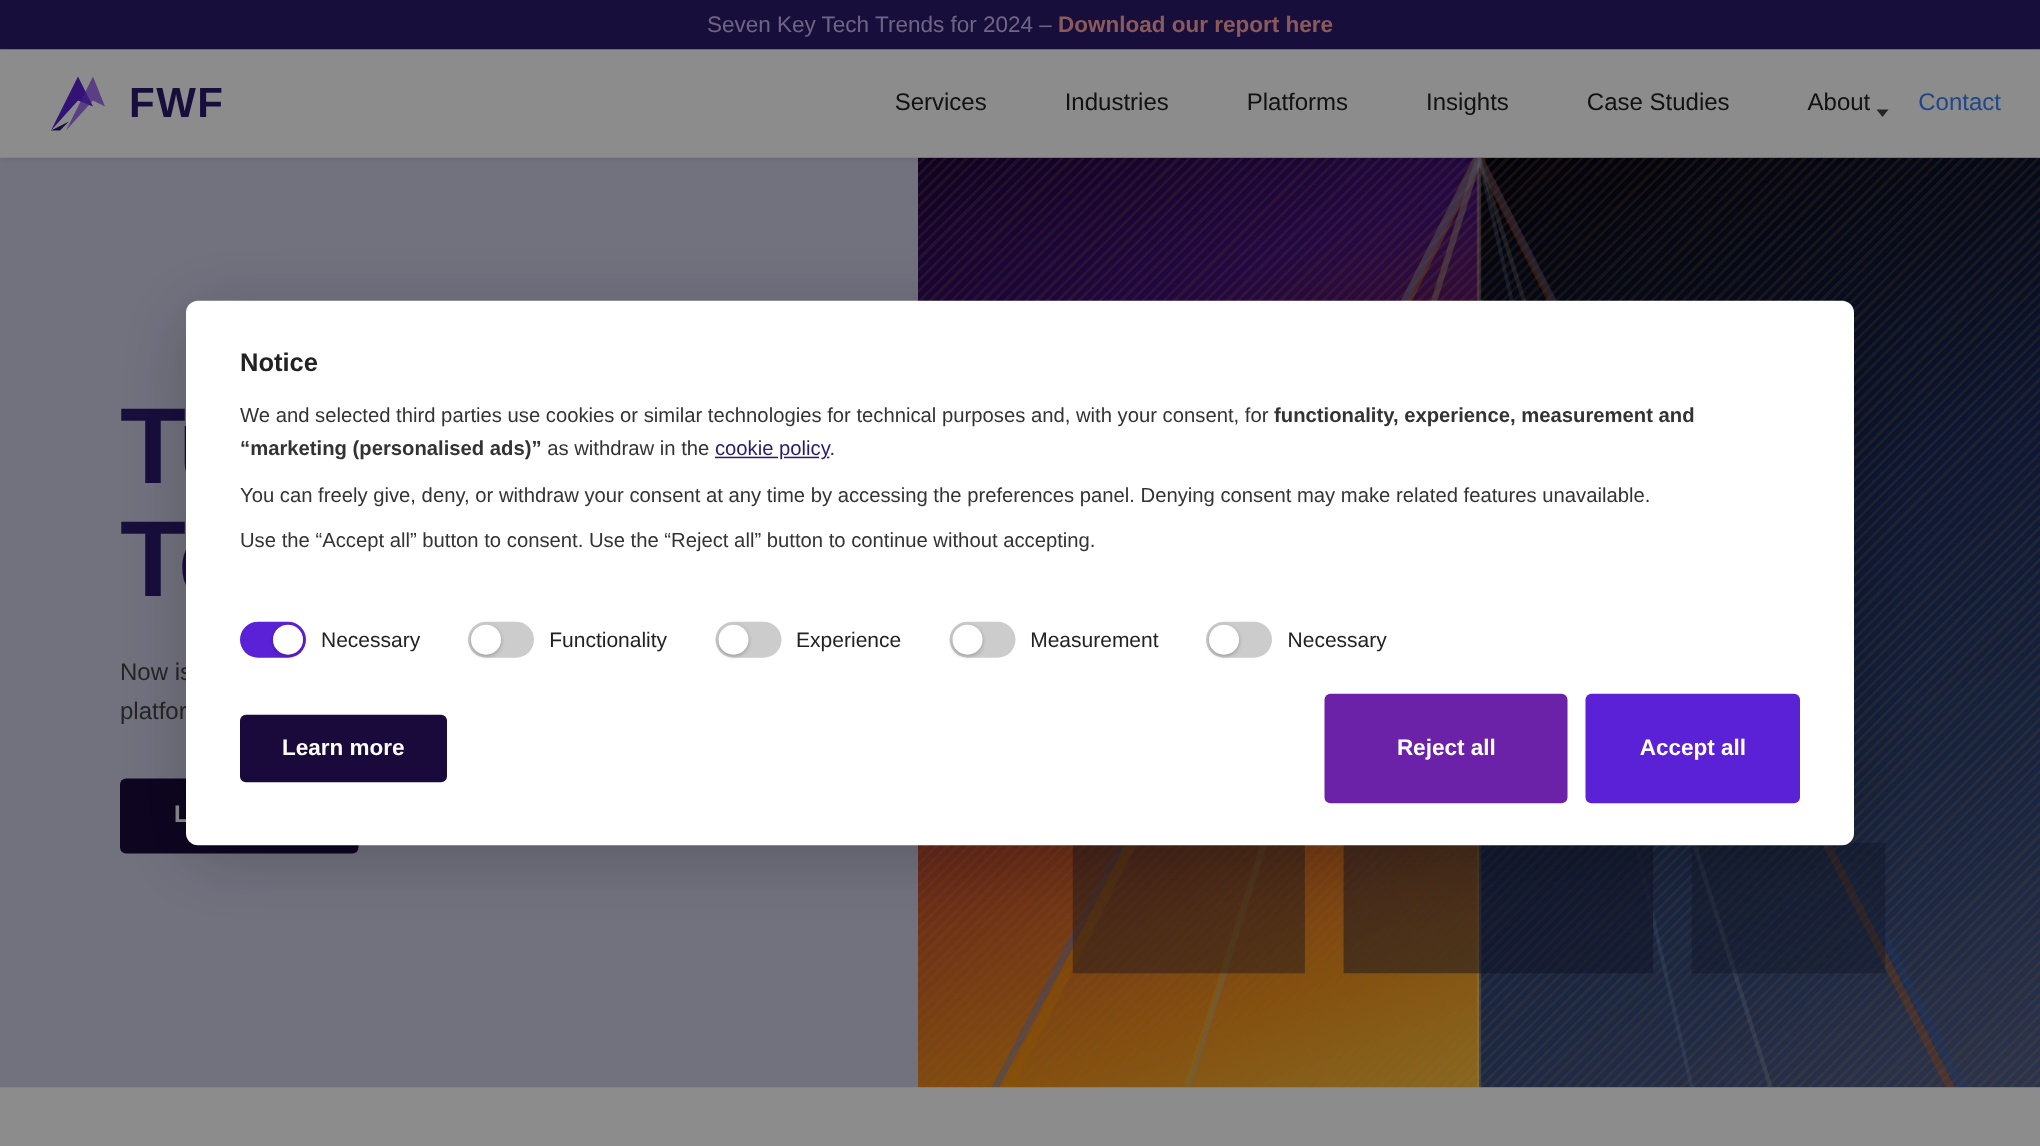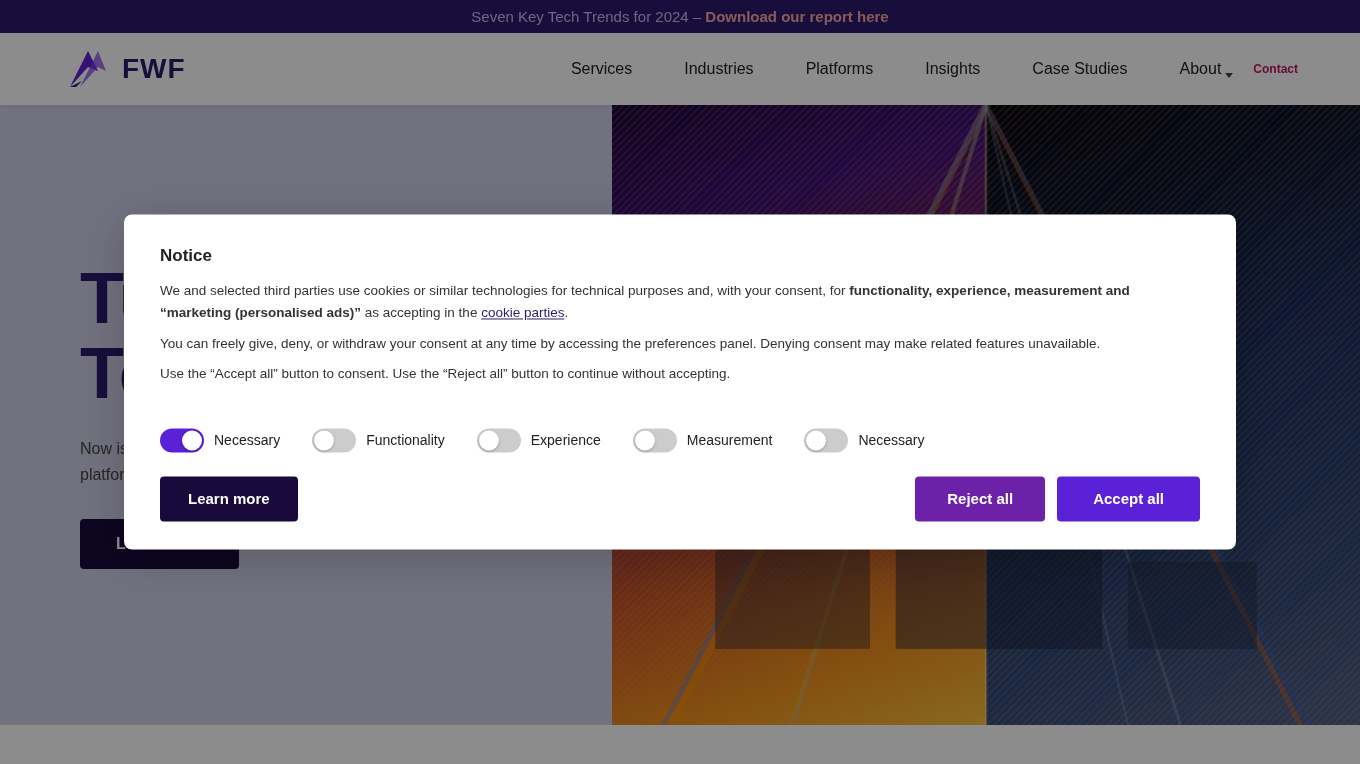--- a/index.html
+++ b/index.html
@@ -16,21 +16,21 @@
     .top-banner a {
       color: #fca5a5;
       font-weight: bold;
       text-decoration: none;
     }
 
     
     .navbar {
       display: flex;
       align-items: center;
-      padding: 0 62px;
+      padding: 0 26px;
       height: 72px;
       background: #fff;
       box-shadow: 0 1px 4px rgba(0,0,0,0.08);
       position: relative;
       z-index: 10;
     }
     .logo-area {
       display: flex;
       align-items: center;
       gap: 8px;
@@ -68,23 +68,23 @@
       display: inline-block;
       width: 0;
       height: 0;
       border-left: 4px solid transparent;
       border-right: 4px solid transparent;
       border-top: 5px solid #444;
       margin-top: 2px;
     }
     .nav-contact {
       margin-left: 20px;
-      color: #be185d;
-      font-size: 12px;
-      font-weight: 700;
+      color: #3b82f6;
+      font-size: 16px;
+      font-weight: 400;
       text-decoration: none;
     }
 
     
     .hero {
       position: relative;
       min-height: 620px;
       background: #d0cfe8;
       display: flex;
       align-items: center;
@@ -253,31 +253,31 @@
     }
     .cookie-right-btns {
       display: flex;
       gap: 12px;
     }
     .cookie-reject {
       background: #6b21a8;
       color: #fff;
       border: none;
       border-radius: 4px;
-      padding: 14px 32px;
+      padding: 14px 48px;
       font-size: 15px;
       font-weight: 600;
       cursor: pointer;
     }
     .cookie-accept {
       background: #5b21d6;
       color: #fff;
       border: none;
       border-radius: 4px;
-      padding: 14px 36px;
+      padding: 28px 36px;
       font-size: 15px;
       font-weight: 600;
       cursor: pointer;
     }
   </style>
 </head>
 <body>
 
 <div class="top-banner">
   <span>Seven Key Tech Trends for 2024 – </span>
@@ -361,21 +361,21 @@
     <button class="hero-cta">Learn more</button>
   </div>
 </section>
 
 <div class="overlay"></div>
 
 <div class="cookie-modal">
   <div class="cookie-title">Notice</div>
 
   <p class="cookie-body">
-    <span>We and selected third parties use cookies or similar technologies for technical purposes and, with your consent, for </span><strong>functionality, experience, measurement and “marketing (personalised ads)”</strong><span> as accepting in the </span><a href="#">cookie parties</a><span>.</span>
+    <span>We and selected third parties use cookies or similar technologies for technical purposes and, with your consent, for </span><strong>functionality, experience, measurement and “marketing (personalised ads)”</strong><span> as withdraw in the </span><a href="#">cookie policy</a><span>.</span>
   </p>
   <p class="cookie-body">You can freely give, deny, or withdraw your consent at any time by accessing the preferences panel. Denying consent may make related features unavailable.</p>
   <p class="cookie-body">Use the “Accept all” button to consent. Use the “Reject all” button to continue without accepting.</p>
 
   <div class="cookie-toggles">
     <div class="toggle-item">
       <div class="toggle-switch on">
         <div class="toggle-knob"></div>
       </div>
       <span>Necessary</span>

